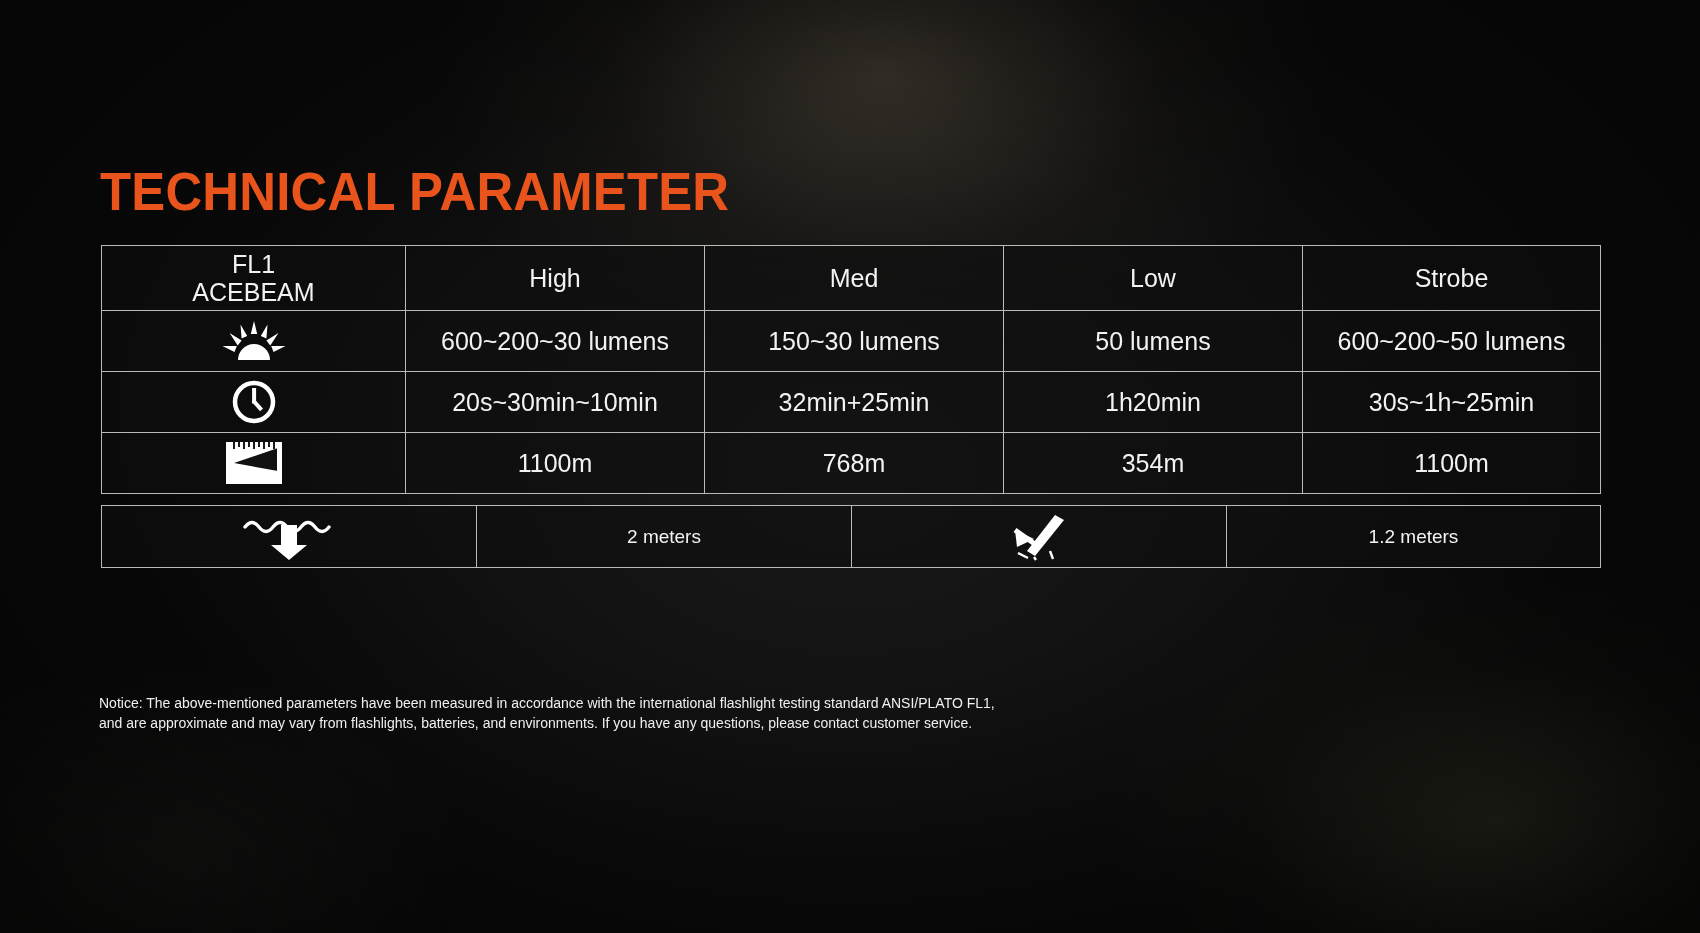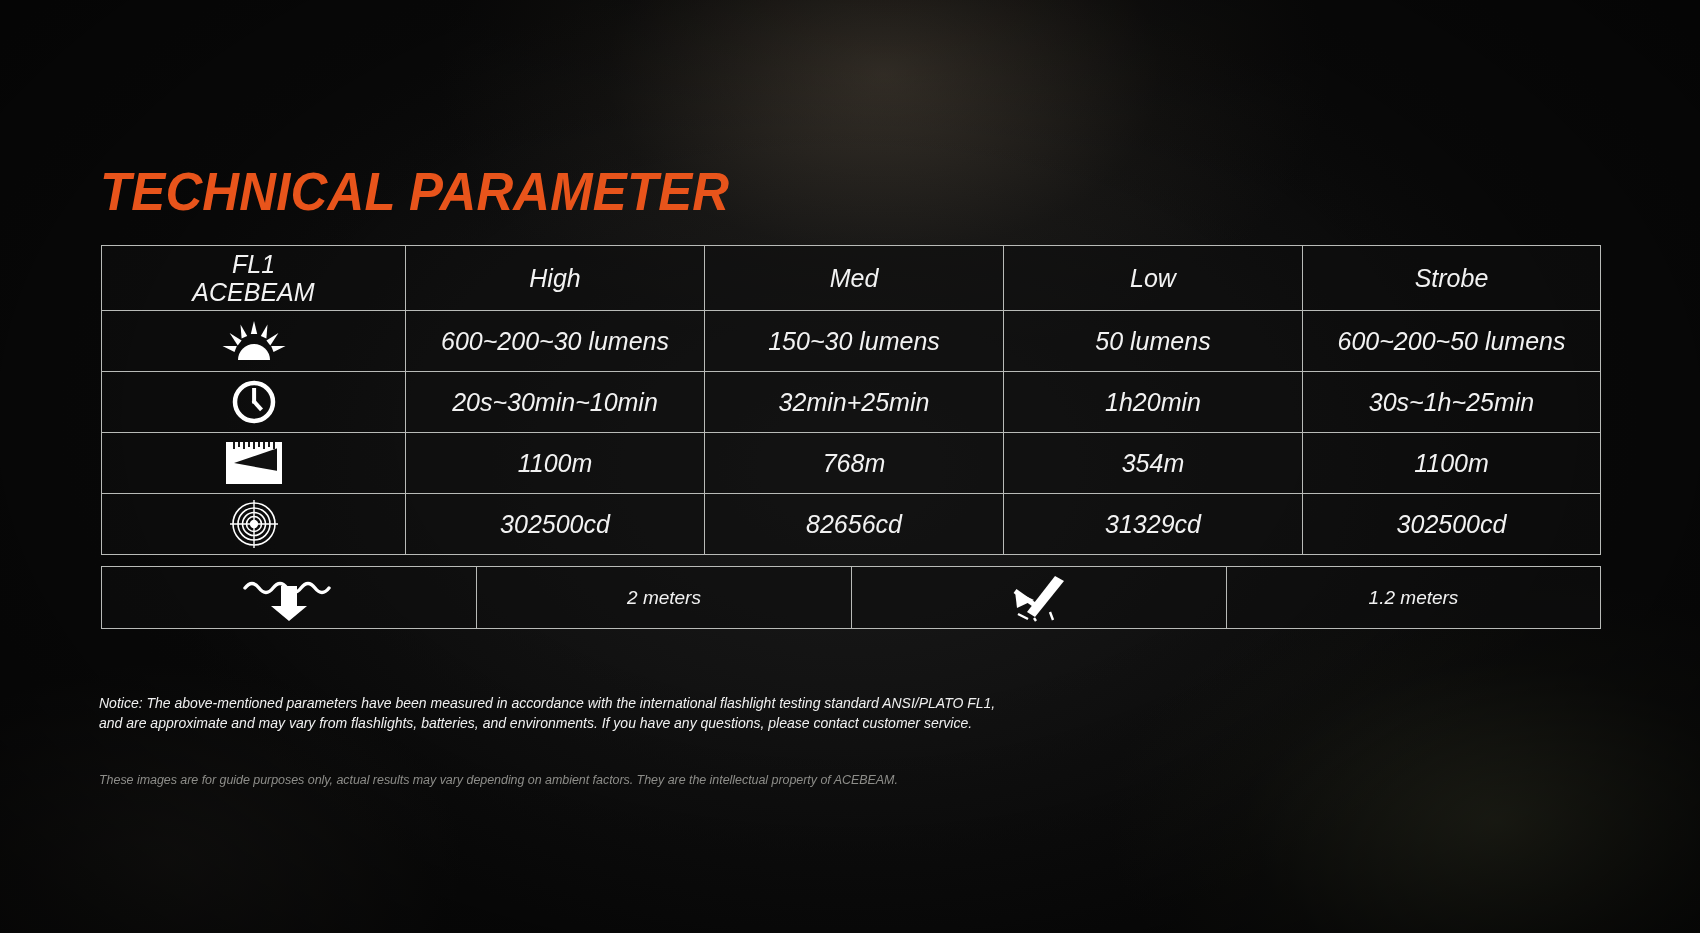--- a/index.html
+++ b/index.html
@@ -13,21 +13,20 @@
   .stage {
     position:relative;
     width:1700px; height:933px;
     background:
       radial-gradient(ellipse 620px 400px at 52% 8%, rgba(120,105,85,0.38) 0%, rgba(60,54,44,0.14) 45%, rgba(0,0,0,0) 72%),
       radial-gradient(ellipse 520px 330px at 88% 88%, rgba(92,96,64,0.34) 0%, rgba(45,48,32,0.12) 48%, rgba(0,0,0,0) 75%),
       radial-gradient(ellipse 420px 280px at 10% 92%, rgba(70,66,58,0.22) 0%, rgba(0,0,0,0) 70%),
       radial-gradient(ellipse 900px 620px at 50% 50%, rgba(26,26,26,1) 0%, rgba(10,10,10,1) 80%),
       #070707;
     overflow:hidden;
-    font-style:italic;
   }
   .stage::after{
     content:"";
     position:absolute; inset:0;
     background:
       radial-gradient(ellipse 1100px 700px at 50% 45%, rgba(0,0,0,0) 38%, rgba(0,0,0,0.55) 100%);
     pointer-events:none;
   }
 
   
@@ -187,39 +186,20 @@
               <rect x="0" y="3" width="5" height="42" fill="#ffffff"></rect>
               <rect x="51" y="3" width="5" height="42" fill="#ffffff"></rect>
             </svg>
           </td>
           <td class="data-cell">1100m</td>
           <td class="data-cell">768m</td>
           <td class="data-cell">354m</td>
           <td class="data-cell">1100m</td>
         </tr>
 
-        <tr>
-          <td class="icon-cell">
-            <svg class="icn" width="50" height="50" viewBox="0 0 50 50">
-              <g stroke="#ffffff" fill="none">
-                <circle cx="25" cy="25" r="21" stroke-width="1.6"></circle>
-                <circle cx="25" cy="25" r="16" stroke-width="1.6"></circle>
-                <circle cx="25" cy="25" r="11.5" stroke-width="1.6"></circle>
-                <circle cx="25" cy="25" r="7.5" stroke-width="1.6"></circle>
-                <line x1="25" y1="1" x2="25" y2="49" stroke-width="1.4"></line>
-                <line x1="1" y1="25" x2="49" y2="25" stroke-width="1.4"></line>
-              </g>
-              <circle cx="25" cy="25" r="4.2" fill="#ffffff"></circle>
-            </svg>
-          </td>
-          <td class="data-cell">302500cd</td>
-          <td class="data-cell">82656cd</td>
-          <td class="data-cell">31329cd</td>
-          <td class="data-cell">302500cd</td>
-        </tr>
       </tbody>
     </table>
 
     <table class="rate">
       <colgroup>
           <col class="rc1">
           <col class="rc2">
           <col class="rc3">
           <col class="rc4">
         </colgroup>
@@ -248,15 +228,14 @@
         </tr>
       </tbody>
     </table>
   </div>
 
   <div class="notice">
     <div>Notice: The above-mentioned parameters have been measured in accordance with the international flashlight testing standard ANSI/PLATO FL1,</div>
     <div>and are approximate and may vary from flashlights, batteries, and environments. If you have any questions, please contact customer service.</div>
   </div>
 
-  <div class="fineprint">These images are for guide purposes only, actual results may vary depending on ambient factors. They are the intellectual property of  ACEBEAM.</div>
 
 </div>
 
 </body></html>

